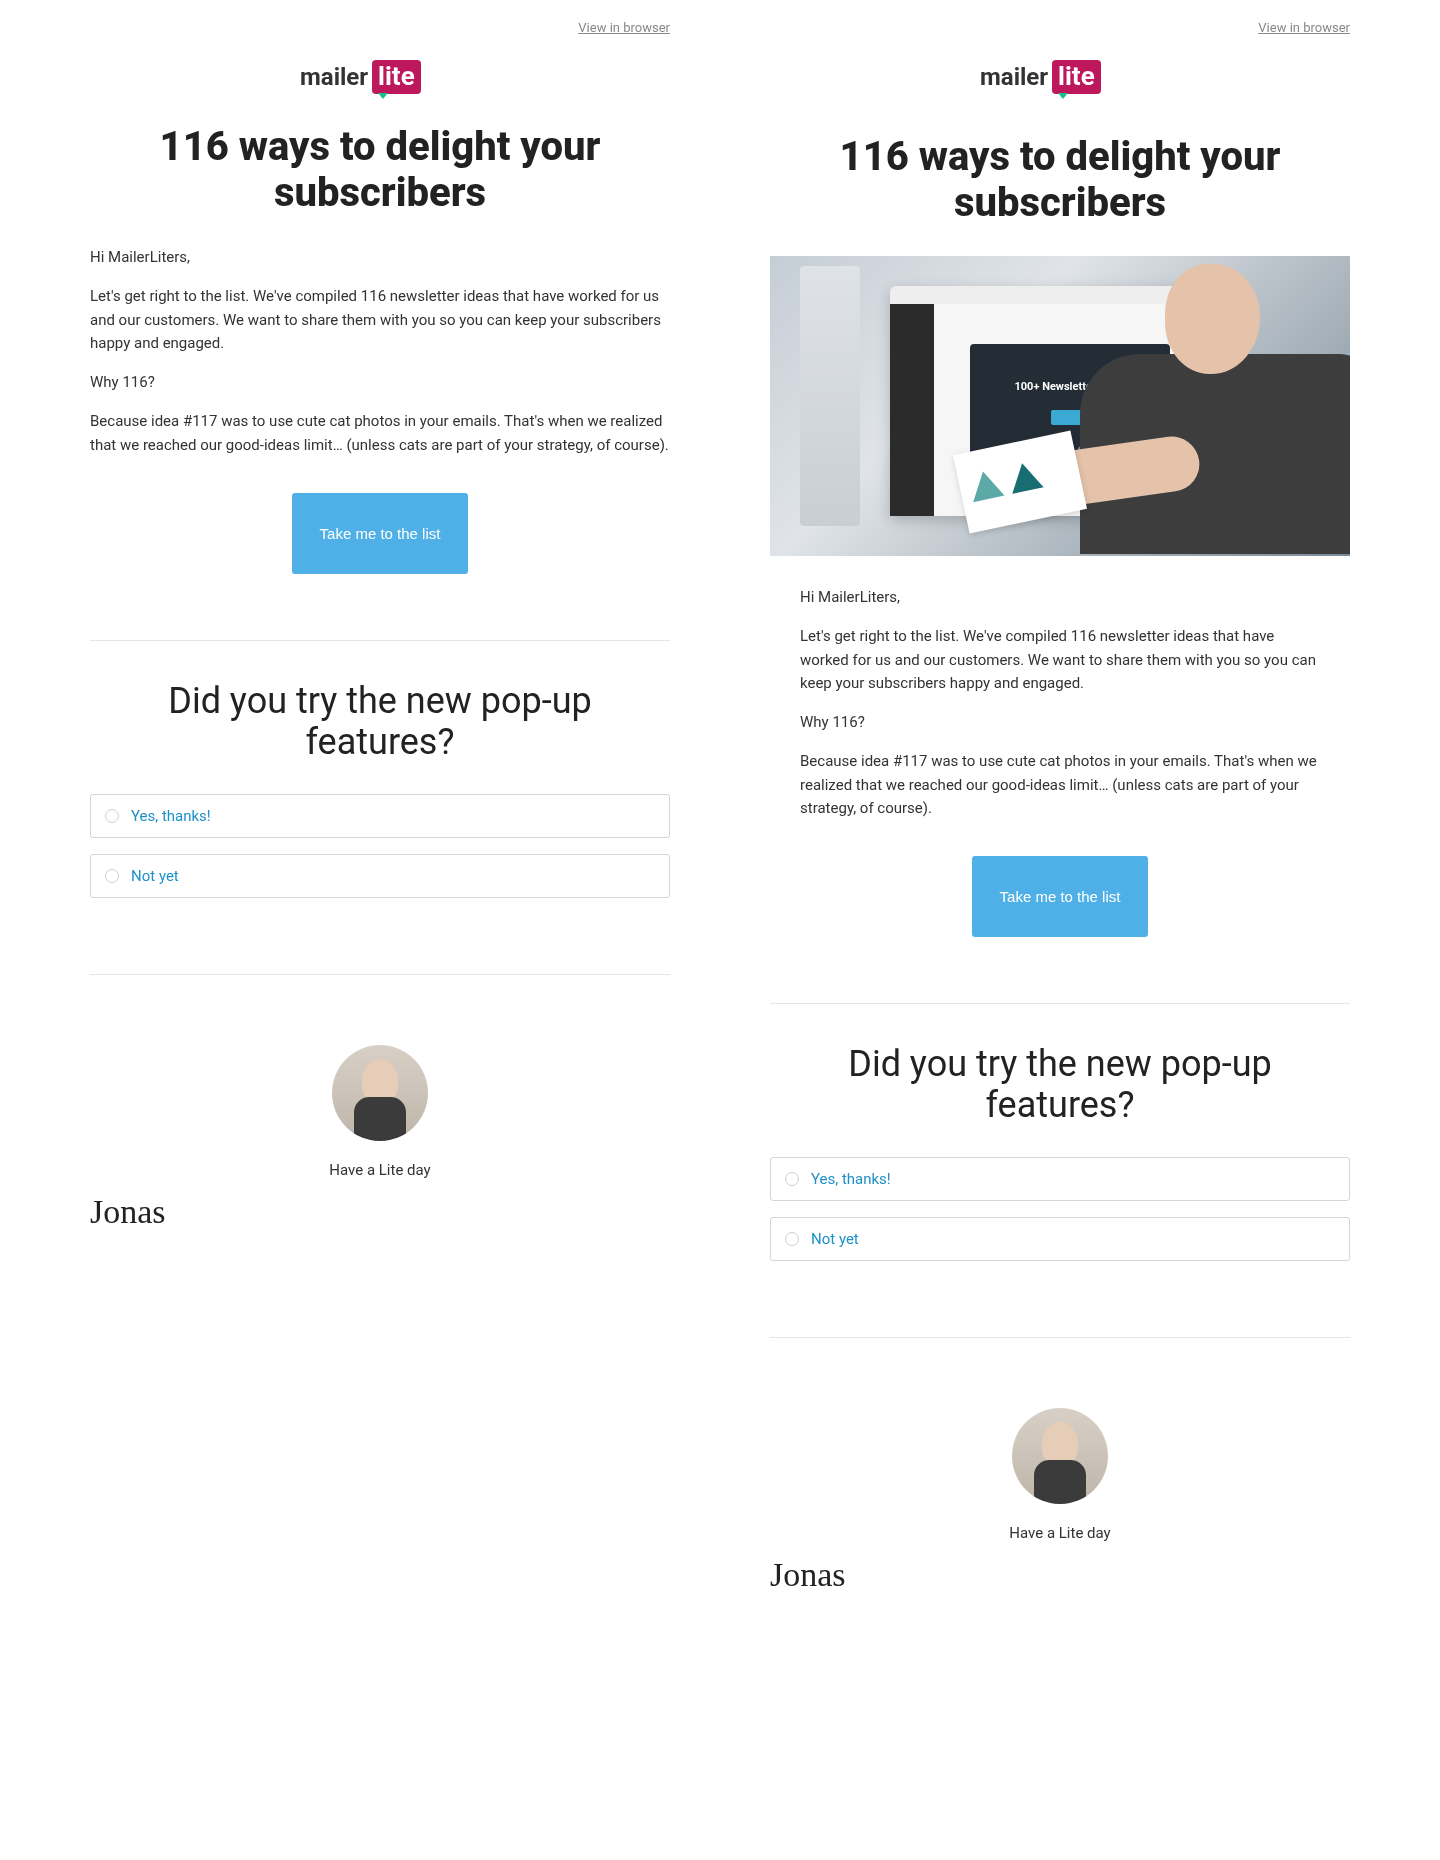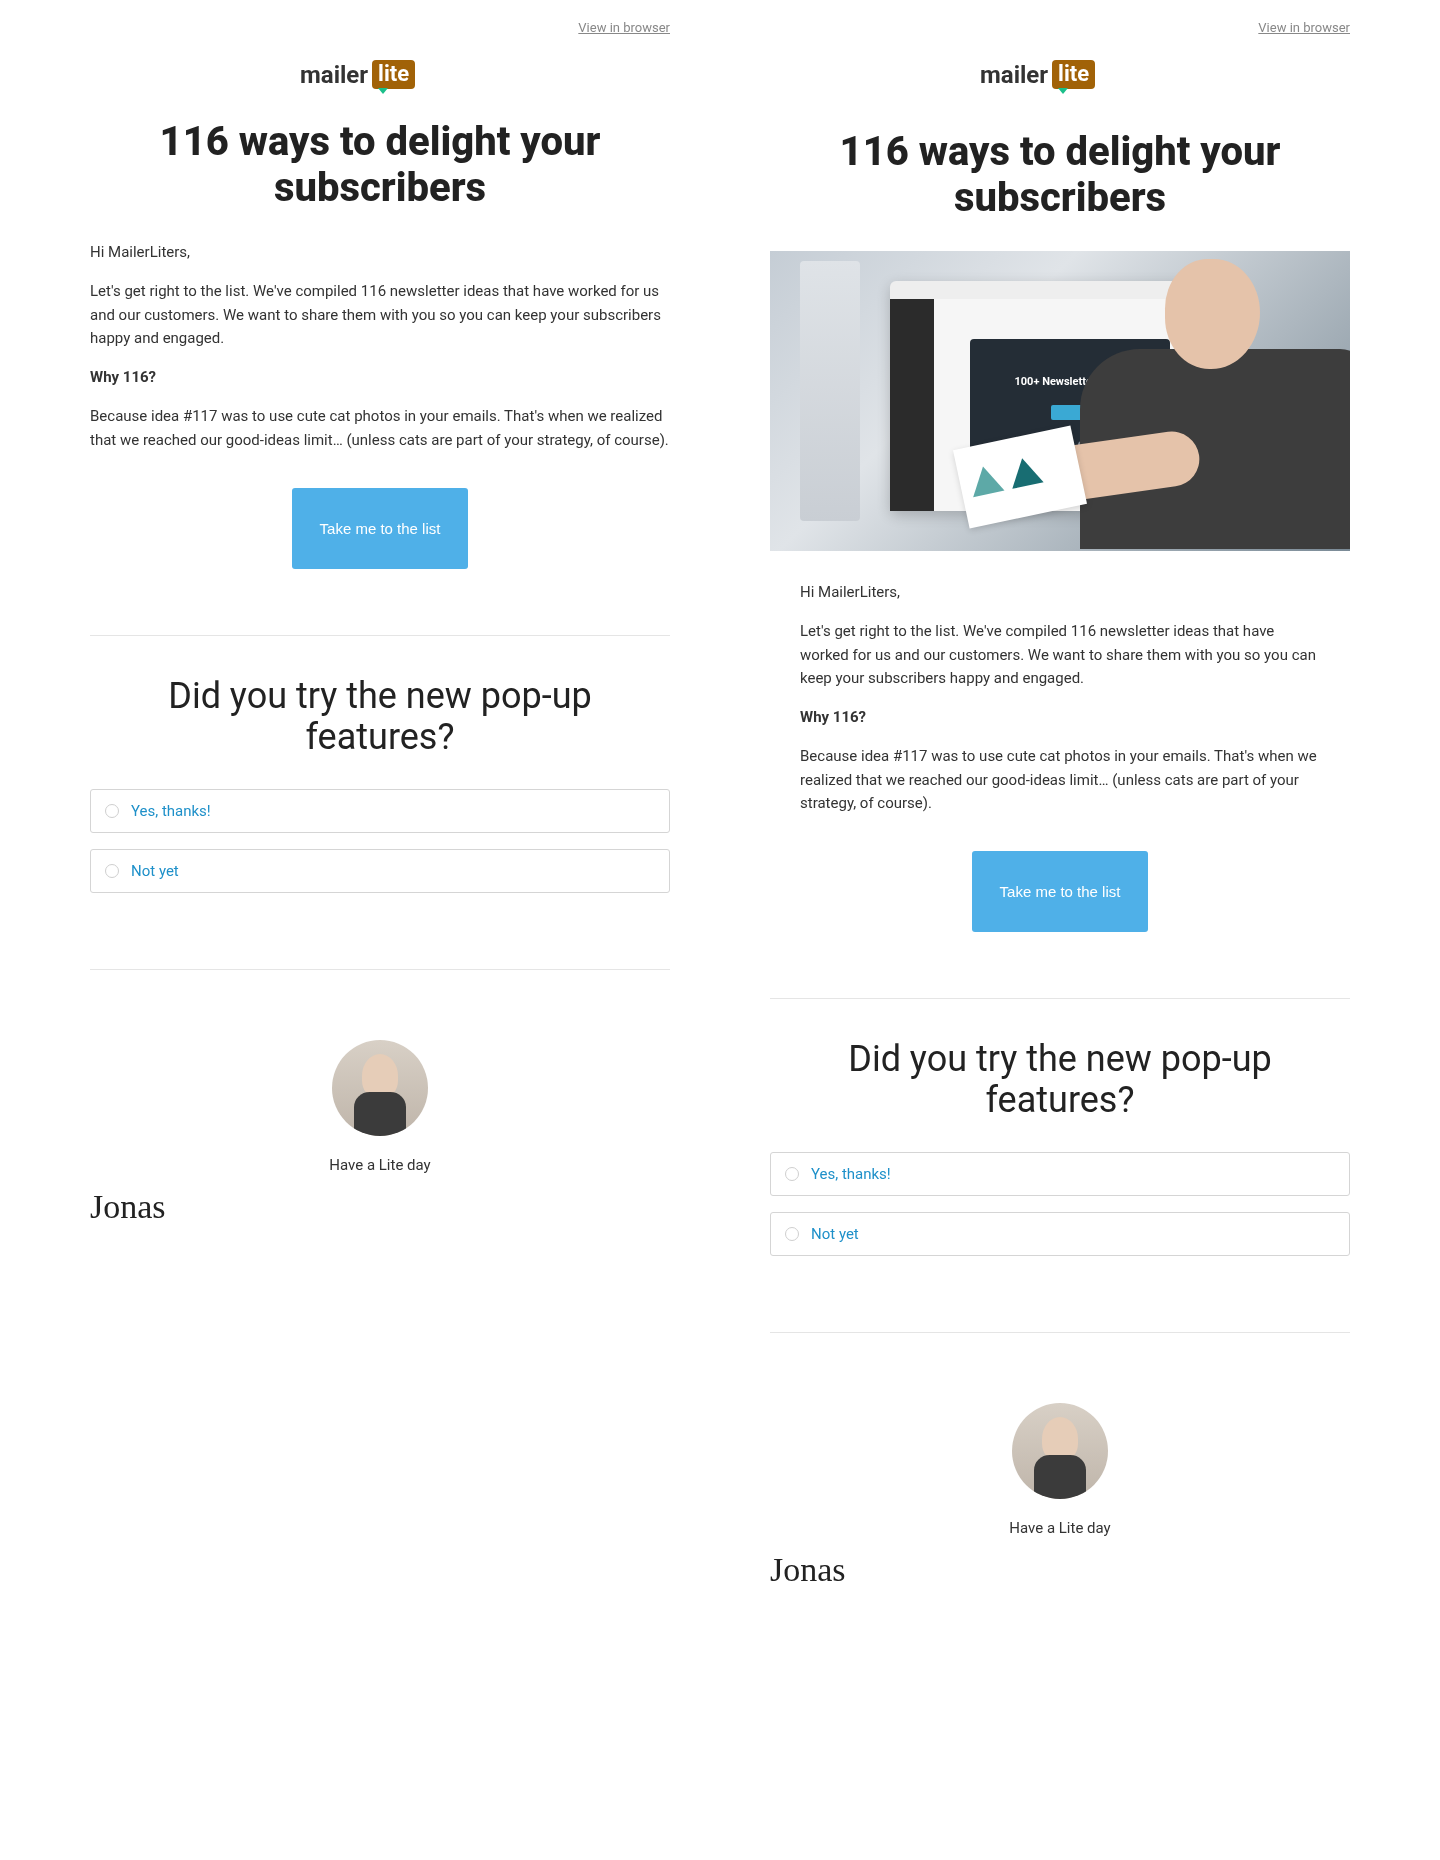--- a/index.html
+++ b/index.html
@@ -31,25 +31,25 @@
   .logo {
     display: flex;
     align-items: center;
     gap: 4px;
     margin: 10px 0 30px 210px;
     font-weight: 700;
     font-size: 24px;
     color: #333;
   }
   .logo .lite {
-    background: #a16207;
+    background: #be185d;
     color: #fff;
     border-radius: 4px;
     padding: 1px 6px 3px;
-    font-size: 22px;
+    font-size: 26px;
     font-weight: 700;
     position: relative;
   }
   .logo .lite::after {
     content: "";
     position: absolute;
     bottom: -5px;
     left: 6px;
     width: 0; height: 0;
     border-left: 5px solid transparent;
@@ -64,21 +64,21 @@
     margin-bottom: 30px;
     color: #222;
   }
   .body-text p {
     font-size: 15px;
     line-height: 1.55;
     margin-bottom: 16px;
     color: #333;
   }
   .body-text .why {
-    font-weight: 700;
+    font-weight: 400;
   }
   .cta-btn {
     display: block;
     margin: 20px auto 40px;
     background: #4fb0e8;
     color: #fff;
     border: none;
     padding: 32px 28px;
     font-size: 15px;
     border-radius: 3px;

